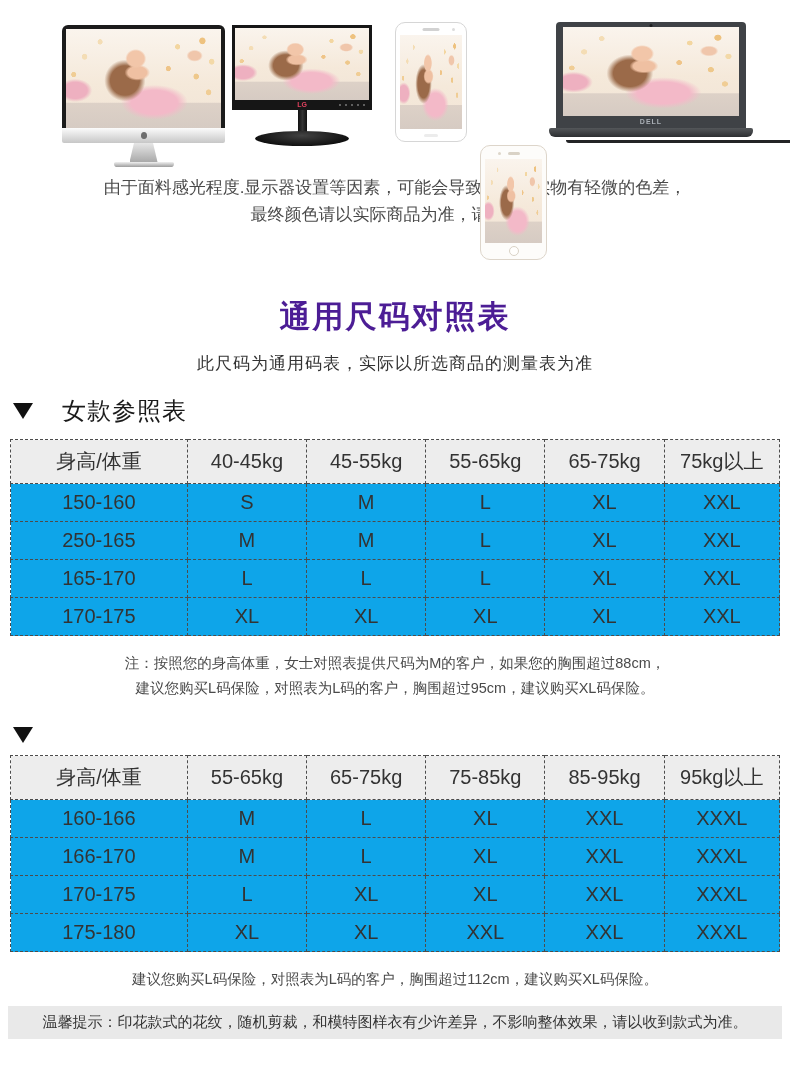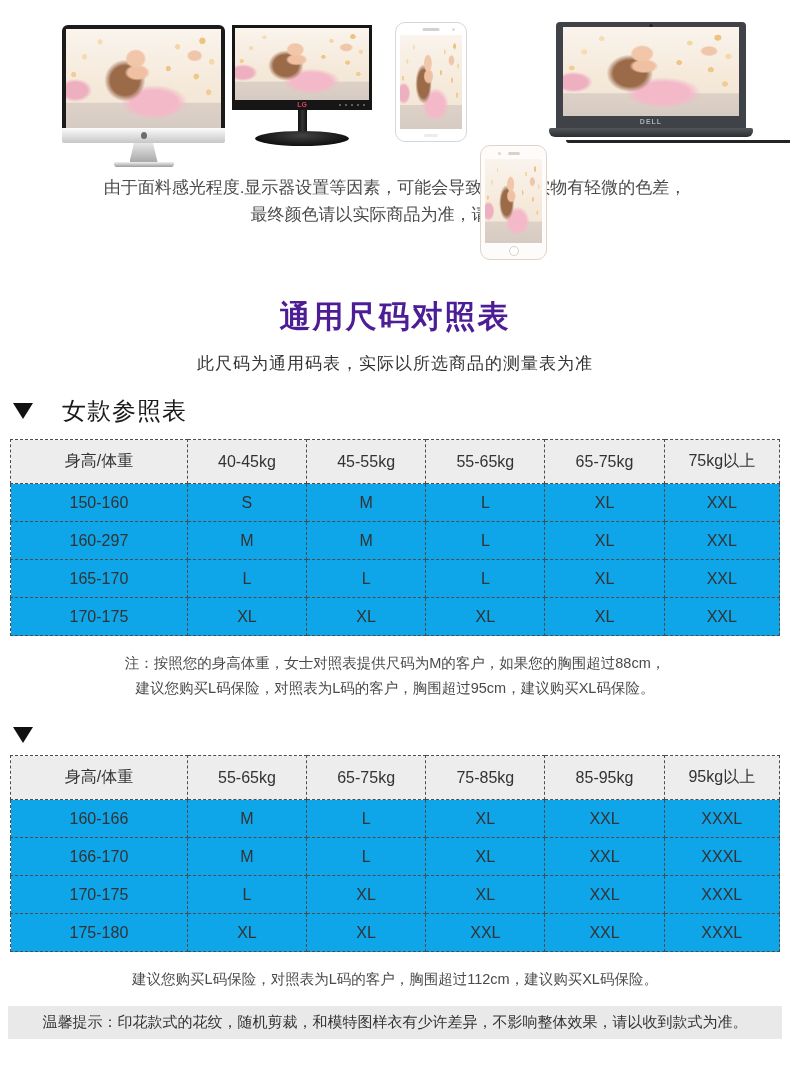--- a/index.html
+++ b/index.html
@@ -104,21 +104,21 @@
   .subtitle { margin-top: 14px; text-align: center; font-size: 17px; color: #333; letter-spacing: 1px; }
 
   .section { display: flex; align-items: center; margin: 20px 0 12px 13px; gap: 16px; }
   .tri { width: 0; height: 0; border-left: 10px solid transparent; border-right: 10px solid transparent;
          border-top: 16px solid #111; margin-right: 13px; }
   .section-label { font-size: 24px; color: #1a1a1a; letter-spacing: 1px; }
 
   
   table.size-table { width: 770px; margin-left: 10px; border-collapse: collapse; table-layout: fixed; }
   table.size-table th, table.size-table td {
-    border: 1px dashed #4c4c4c; text-align: center; font-size: 16px; color: #333; font-weight: normal;
+    border: 1px dashed #4c4c4c; text-align: center; font-size: 20px; color: #333; font-weight: normal;
   }
   table.size-table th { height: 44px; background: #ededed; }
   table.size-table td { height: 38px; background: #0ea5e9; text-align: center; }
 
   .note { margin-top: 15px; text-align: center; font-size: 14.5px; line-height: 25px; color: #4a4a4a; }
   .section.second { margin-top: 26px; }
 
   .tipbar { margin: 14px 8px 0 8px; height: 33px; background: #e9e9e9;
             display: flex; align-items: center; justify-content: center;
             font-size: 15px; color: #333; }
@@ -211,21 +211,21 @@
     <tbody>
         <tr>
           <td>150-160</td>
           <td>S</td>
           <td>M</td>
           <td>L</td>
           <td>XL</td>
           <td>XXL</td>
         </tr>
         <tr>
-          <td>160-297</td>
+          <td>250-165</td>
           <td>M</td>
           <td>M</td>
           <td>L</td>
           <td>XL</td>
           <td>XXL</td>
         </tr>
         <tr>
           <td>165-170</td>
           <td>L</td>
           <td>L</td>

